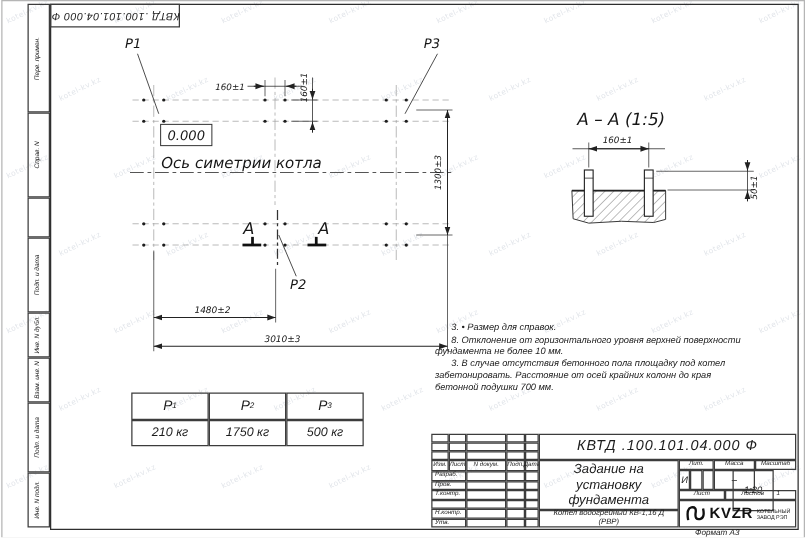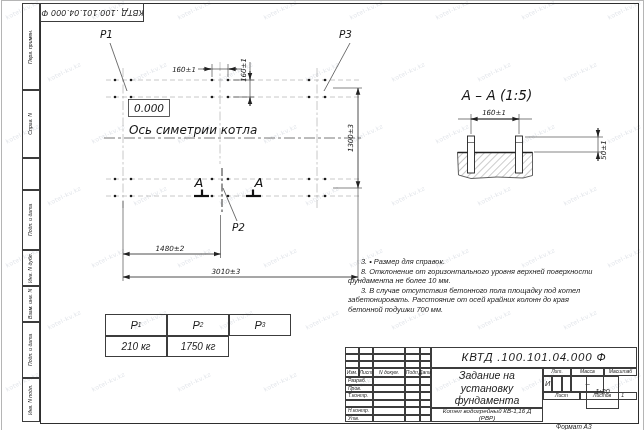--- a/index.html
+++ b/index.html
@@ -275,20 +275,21 @@
     <div class="cell lt-h" style="left:62px;top:0;width:62px;">
         <span>Р</span>
         <sub>2</sub>
       </div>
     <div class="cell lt-h" style="left:124px;top:0;width:62px;">
         <span>Р</span>
         <sub>3</sub>
       </div>
     <div class="cell lt-v" style="left:0;top:22px;width:62px;">210 кг</div>
     <div class="cell lt-v" style="left:62px;top:22px;width:62px;">1750 кг</div>
+    <div class="cell lt-v" style="left:124px;top:22px;width:62px;">500 кг</div>
   </div>
 
   <div class="tb">
 
     <div class="cell" style="left:0;top:0;width:14px;height:7px;"></div>
     <div class="cell" style="left:14px;top:0;width:14px;height:7px;"></div>
     <div class="cell" style="left:28px;top:0;width:32px;height:7px;"></div>
     <div class="cell" style="left:60px;top:0;width:15px;height:7px;"></div>
     <div class="cell" style="left:75px;top:0;width:11px;height:7px;"></div>
     <div class="cell" style="left:0;top:7px;width:14px;height:7px;"></div>
@@ -346,17 +347,27 @@
     <div class="cell" style="left:216.7px;top:29px;width:9.3px;height:16px;"></div>
     <div class="cell val" style="left:226px;top:29px;width:33px;height:16px;">–</div>
     <div class="cell val" style="left:241px;top:29px;width:33px;height:33px;">1:20</div>
 
     <div class="cell" style="left:198px;top:45px;width:37px;height:8px;">Лист</div>
     <div class="cell" style="left:235px;top:45px;width:57px;height:8px;gap:10px;">
       <span>Листов</span>
       <span>1</span>
     </div>
 
+    <div class="cell logo-cell" style="left:198px;top:53px;width:94px;height:22px;">
+      <svg width="17" height="16" viewBox="0 0 20 18">
+        <path d="M3,15 Q1,4 6,3 Q11,2 10,8 Q9,15 14,14 Q19,13 17,4" fill="none" stroke="#101010" stroke-width="2.2"></path>
+      </svg>
+      <span class="logo-word">KVZR</span>
+      <span class="logo-sub">
+        <span>КОТЕЛЬНЫЙ</span><br>
+        <span>ЗАВОД РЭП</span>
+      </span>
+    </div>
   </div>
 
   <div class="abs fmt">Формат А3</div>
 
 </div>
 
 </body></html>

